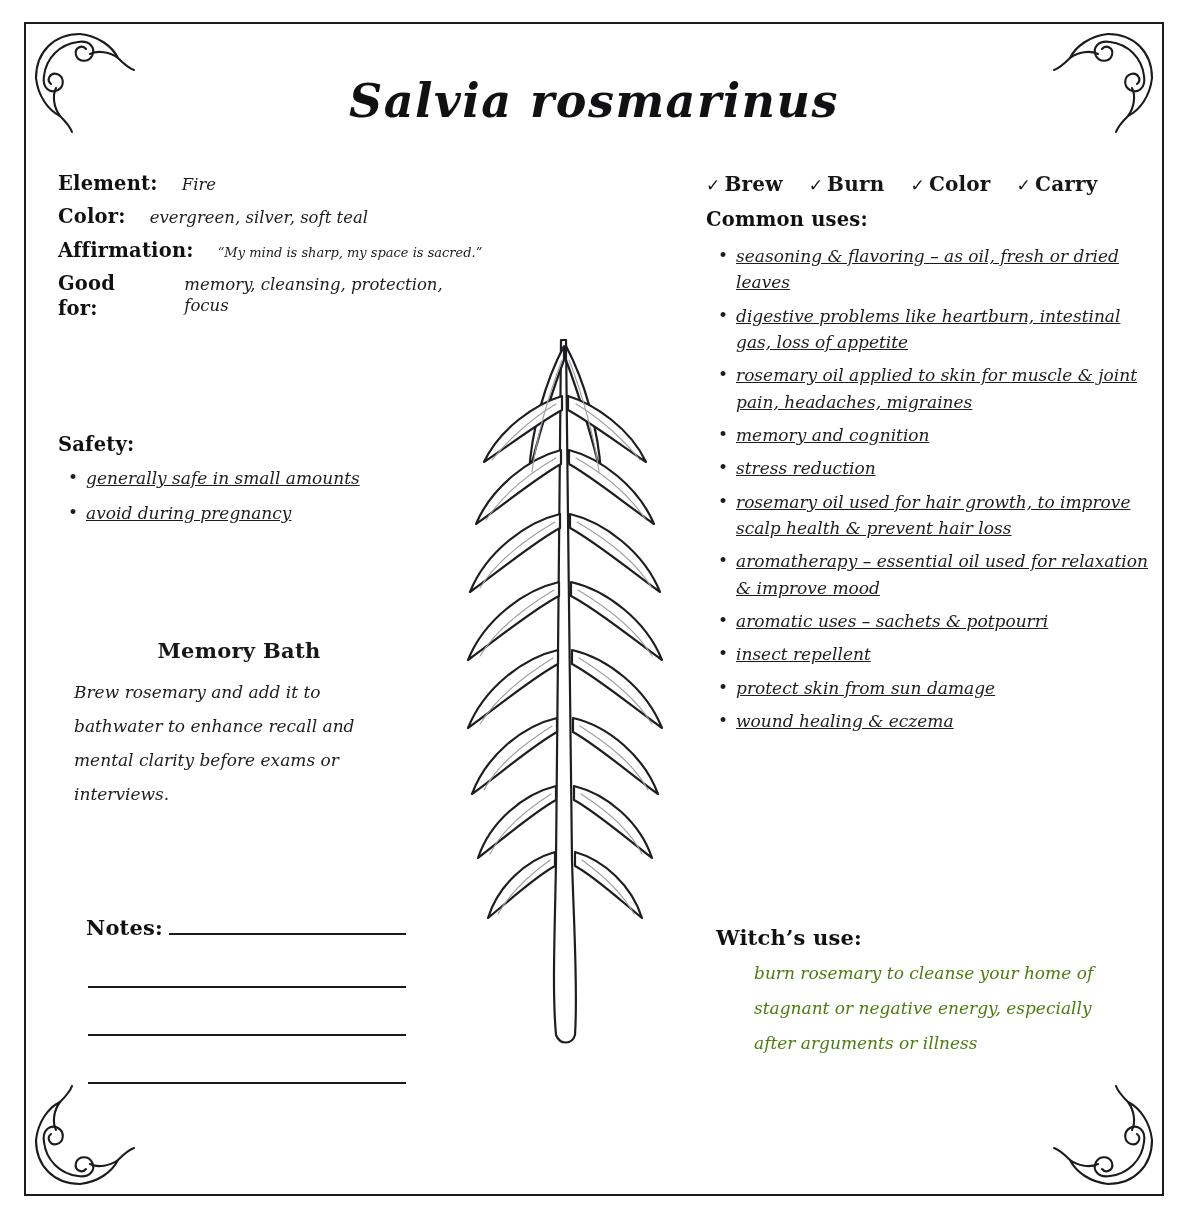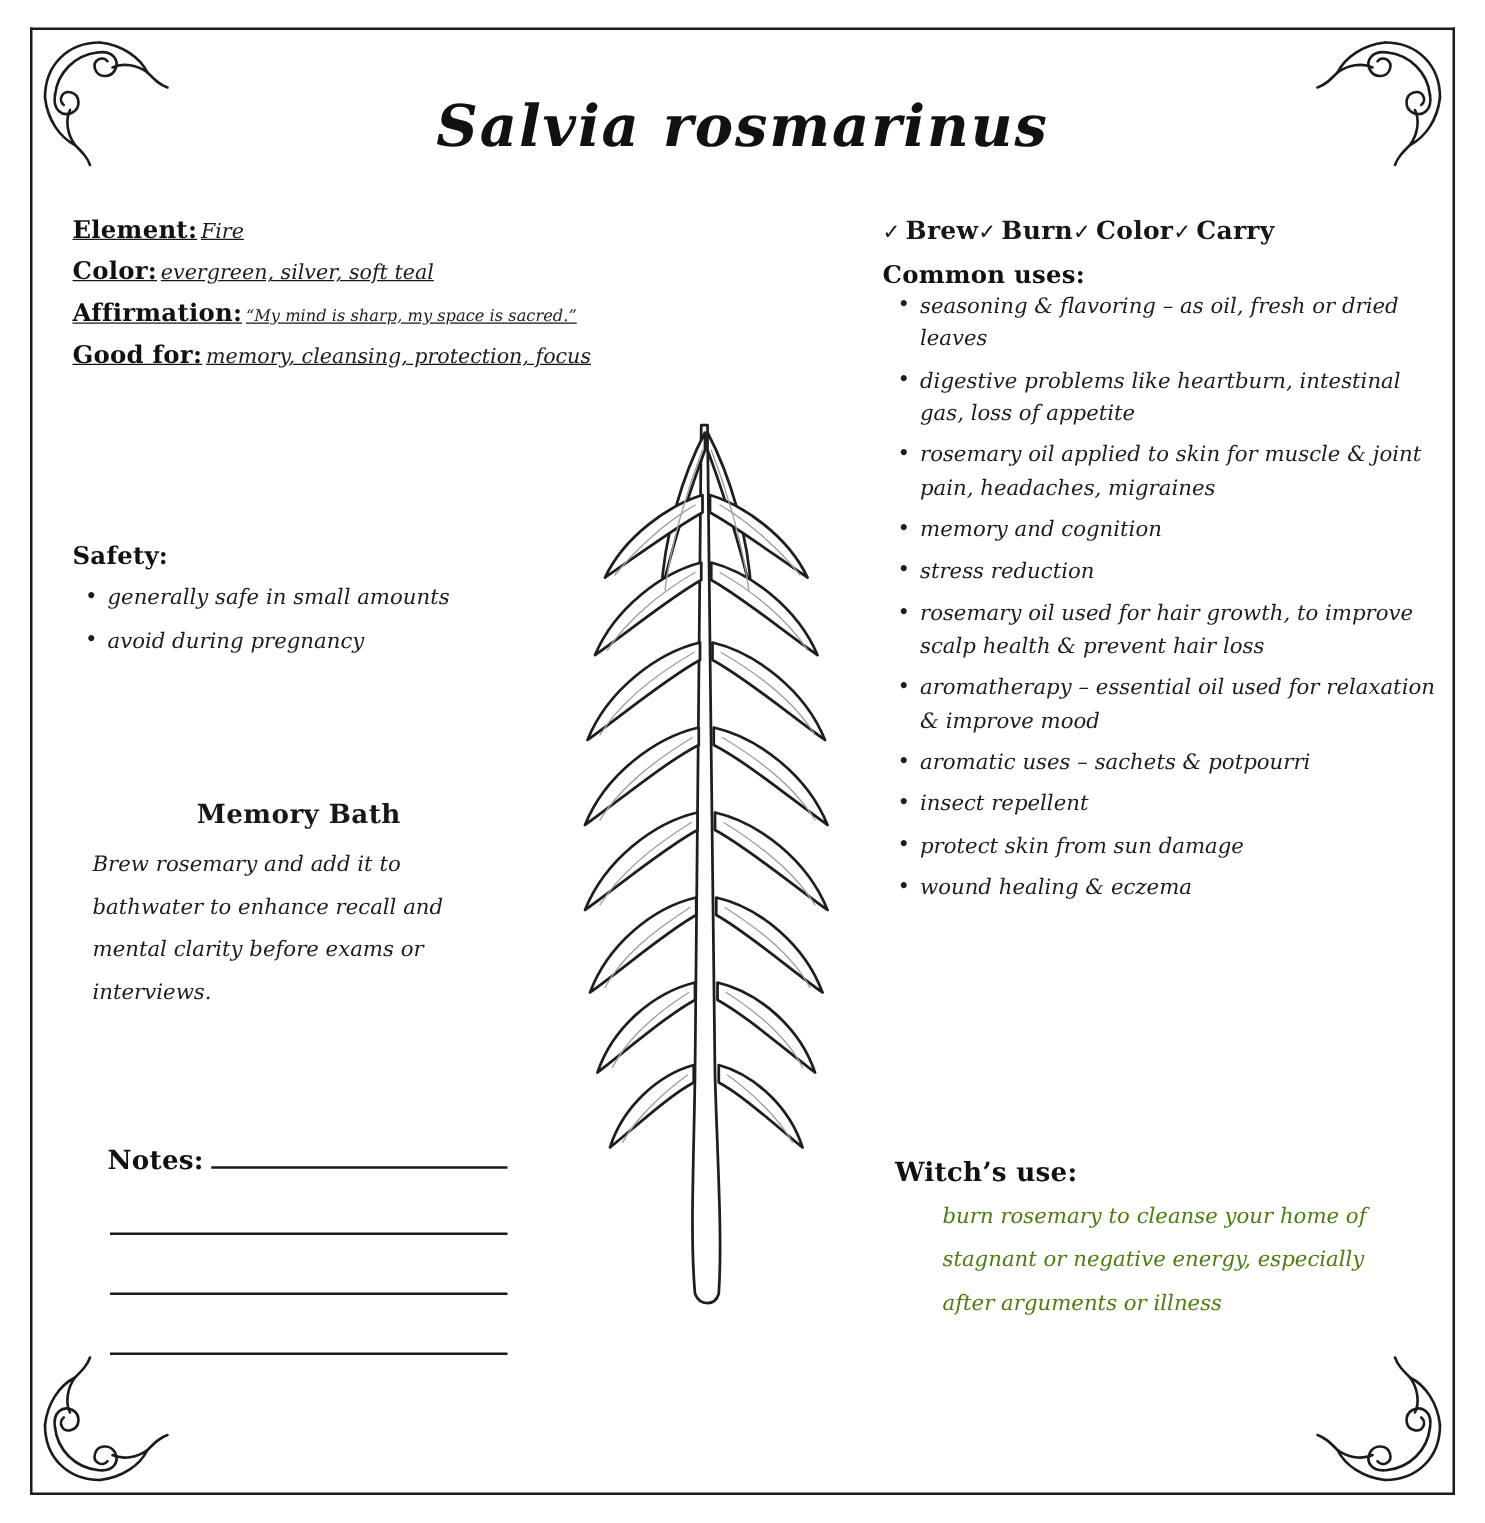--- a/index.html
+++ b/index.html
@@ -68,42 +68,42 @@
 
   
   #left-col {
     position: absolute;
     left: 58px; top: 172px;
     width: 430px;
   }
   .kv-row {
     display: flex;
     align-items: baseline;
-    gap: 3px;
+    gap: 24px;
     margin-bottom: 9px;
     line-height: 1.25;
-    text-decoration: underline;
   }
   .kv-row .val { font-size: 16.5px; }
   .kv-affirm .val { font-size: 13px; }
   #safety-block { position: absolute; left: 58px; top: 400px; width: 420px; margin-top: 33px; }
   #safety-block .lbl { display: block; margin-bottom: 10px; }
   ul.bullets {
     list-style: none;
     margin: 0; padding: 0;
   }
   ul.bullets > li {
     position: relative;
     padding-left: 28px;
     margin-bottom: 11px;
     font-family: "DejaVu Serif", serif;
     font-style: italic;
     font-size: 17px;
     line-height: 1.42;
     color: #1d1d20;
+    text-decoration: underline;
   }
   ul.bullets > li::before {
     content: "•";
     position: absolute;
     left: 10px; top: -1px;
     font-size: 17px;
   }
 
   #memory-bath {
     position: absolute;
@@ -149,37 +149,38 @@
   }
 
   
   #right-col {
     position: absolute;
     left: 706px; top: 172px;
     width: 442px;
   }
   #checks {
     display: flex;
+    gap: 26px;
     align-items: baseline;
     margin-bottom: 12px;
   }
   #checks .chk {
     font-family: "DejaVu Serif", serif;
     font-weight: 700;
     font-size: 20px;
     letter-spacing: 0.2px;
     white-space: nowrap;
   }
   #checks .chk .tick {
     font-family: "DejaVu Sans", sans-serif;
     font-weight: 400;
     font-size: 17px;
     margin-right: 4px;
   }
-  #uses-head { display: block; margin-bottom: 1px; }
+  #uses-head { display: block; margin-bottom: 12px; }
   ul#uses-list > li {
     margin-bottom: 7px;
     font-size: 17px;
     line-height: 1.55;
     padding-left: 30px;
   }
   ul#uses-list > li::before { left: 12px; }
 
   #witch {
     position: absolute;

